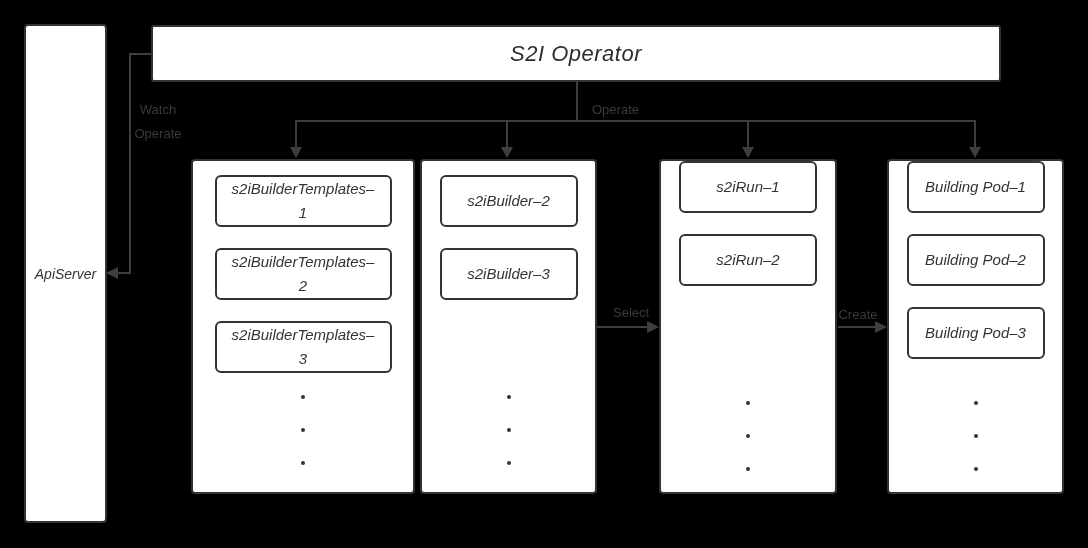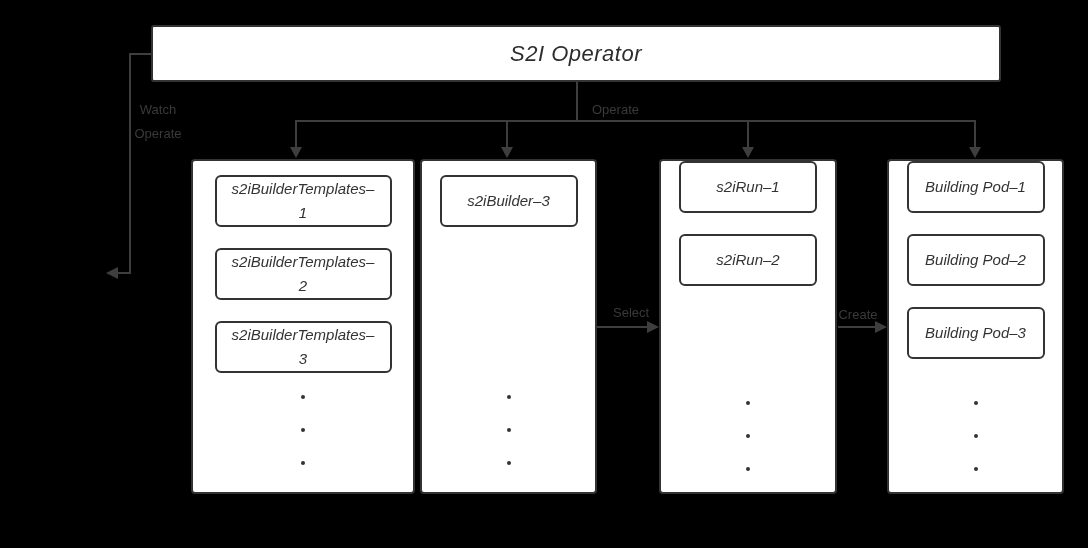--- a/index.html
+++ b/index.html
@@ -83,20 +83,23 @@
   .lbl-watch{left:126px; top:98px; width:64px; text-align:center; white-space:pre-line;}
   .lbl-operate{left:592px; top:98px;}
   .lbl-select{left:597px; top:301px; width:51px; margin-left:16px;}
   .lbl-create{left:834px; top:303px; width:48px; text-align:center;}
 </style>
 </head>
 <body>
 
 <div class="stage">
 
+  <div class="box api-box">
+    <span>ApiServer</span>
+  </div>
 
   <div class="box op-box">
     <span class="title">S2I Operator</span>
   </div>
 
   <div class="line wl-h1"></div>
   <div class="line wl-v"></div>
   <div class="line wl-h2"></div>
   <div class="arr arr-left ah-api"></div>
   <div class="edge-label lbl-watch">Watch
@@ -140,20 +143,23 @@
     <div class="dots">
       <i class="dot"></i>
       <i class="dot"></i>
       <i class="dot"></i>
     </div>
   </div>
 
   <div class="box col col-2 pad-a">
     <div class="items">
       <div class="item">
+        <span>s2iBuilder–2</span>
+        </div>
+      <div class="item">
         <span>s2iBuilder–3</span>
         </div>
     </div>
     <div class="dots">
       <i class="dot"></i>
       <i class="dot"></i>
       <i class="dot"></i>
     </div>
   </div>
 

